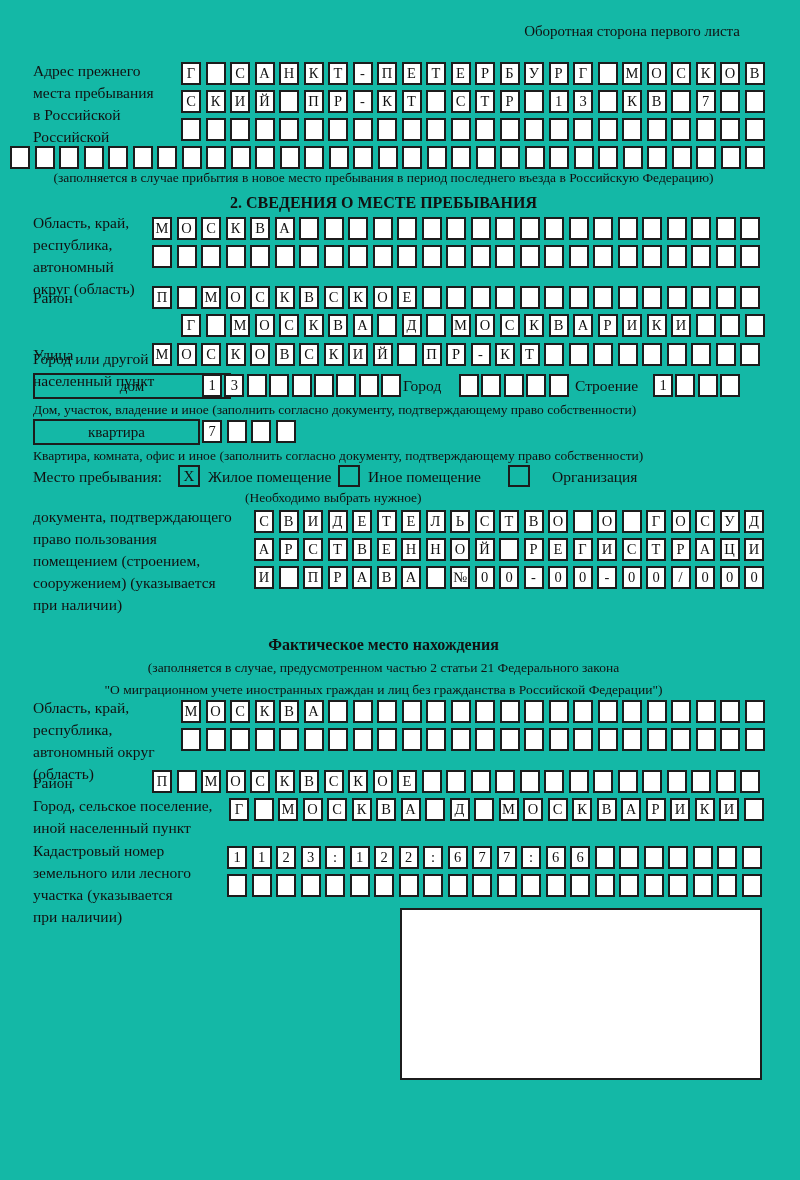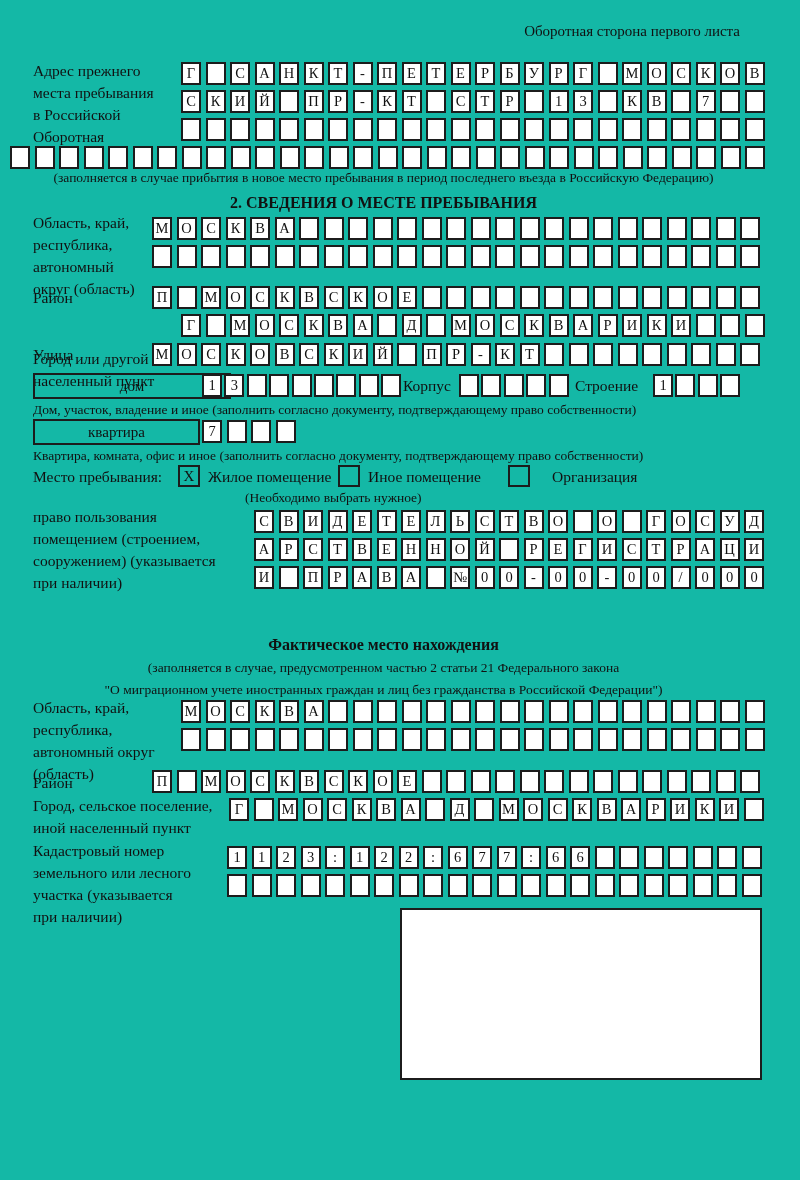--- a/index.html
+++ b/index.html
@@ -26,21 +26,21 @@
 <body>
 
 <div class="page">
 
   <div class="abs lbl" style="top:20px;right:60px;font-size:15px;">Оборотная сторона первого листа</div>
 
   <div class="abs lbl" style="left:33px;top:60px;">
     <div>Адрес прежнего</div>
     <div>места пребывания</div>
     <div>в Российской</div>
-    <div>Оборотная</div>
+    <div>Российской</div>
   </div>
   <div class="abs boxrow" style="left:181px;top:62px;">
       <span class="cell">Г</span>
       <span class="cell"></span>
       <span class="cell">С</span>
       <span class="cell">А</span>
       <span class="cell">Н</span>
       <span class="cell">К</span>
       <span class="cell">Т</span>
       <span class="cell">-</span>
@@ -305,21 +305,21 @@
       <span class="cell">1</span>
       <span class="cell">3</span>
       <span class="cell"></span>
       <span class="cell"></span>
       <span class="cell"></span>
       <span class="cell"></span>
       <span class="cell"></span>
       <span class="cell"></span>
       <span class="cell"></span>
     </div>
-  <div class="abs lbl" style="left:403px;top:375px;">Корпус</div>
+  <div class="abs lbl" style="left:403px;top:375px;">Город</div>
   <div class="abs boxrow tight" style="left:459px;top:374px;">
       <span class="cell"></span>
       <span class="cell"></span>
       <span class="cell"></span>
       <span class="cell"></span>
       <span class="cell"></span>
     </div>
   <div class="abs lbl" style="left:575px;top:375px;">Строение</div>
   <div class="abs boxrow tight" style="left:653px;top:374px;">
       <span class="cell">1</span>
@@ -341,20 +341,21 @@
   <div class="abs lbl" style="left:33px;top:466px;">Место пребывания:</div>
   <div class="abs chk" style="left:178px;top:465px;">X</div>
   <div class="abs lbl" style="left:208px;top:466px;">Жилое помещение</div>
   <div class="abs chk" style="left:338px;top:465px;"></div>
   <div class="abs lbl" style="left:368px;top:466px;">Иное помещение</div>
   <div class="abs chk" style="left:508px;top:465px;"></div>
   <div class="abs lbl" style="left:552px;top:466px;">Организация</div>
   <div class="abs note" style="left:245px;top:490px;">(Необходимо выбрать нужное)</div>
 
   <div class="abs lbl" style="left:33px;top:506px;">
+    <div>документа, подтверждающего</div>
     <div>право пользования</div>
     <div>помещением (строением,</div>
     <div>сооружением) (указывается</div>
     <div>при наличии)</div>
   </div>
   <div class="abs boxrow" style="left:254px;top:510px;">
       <span class="cell">С</span>
       <span class="cell">В</span>
       <span class="cell">И</span>
       <span class="cell">Д</span>

